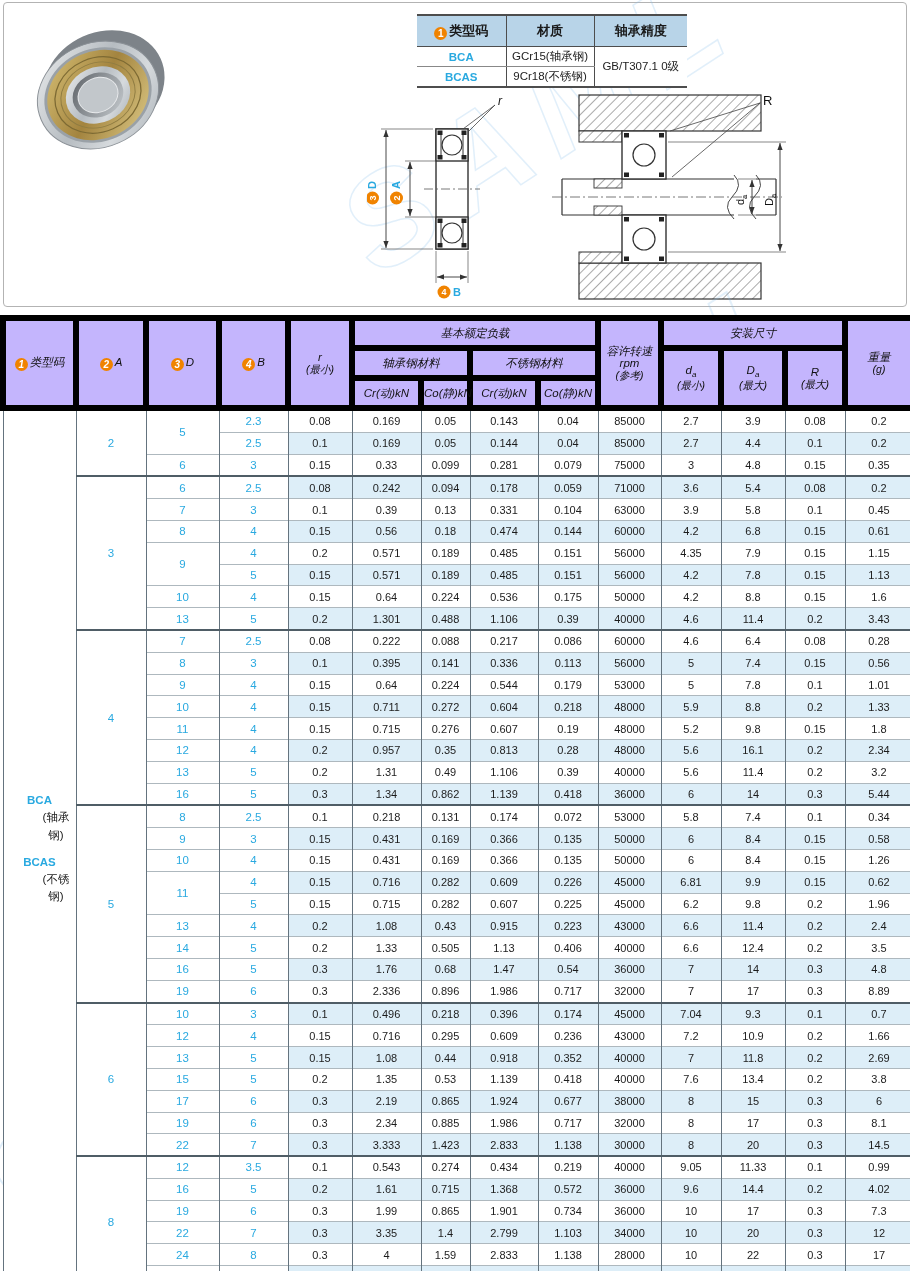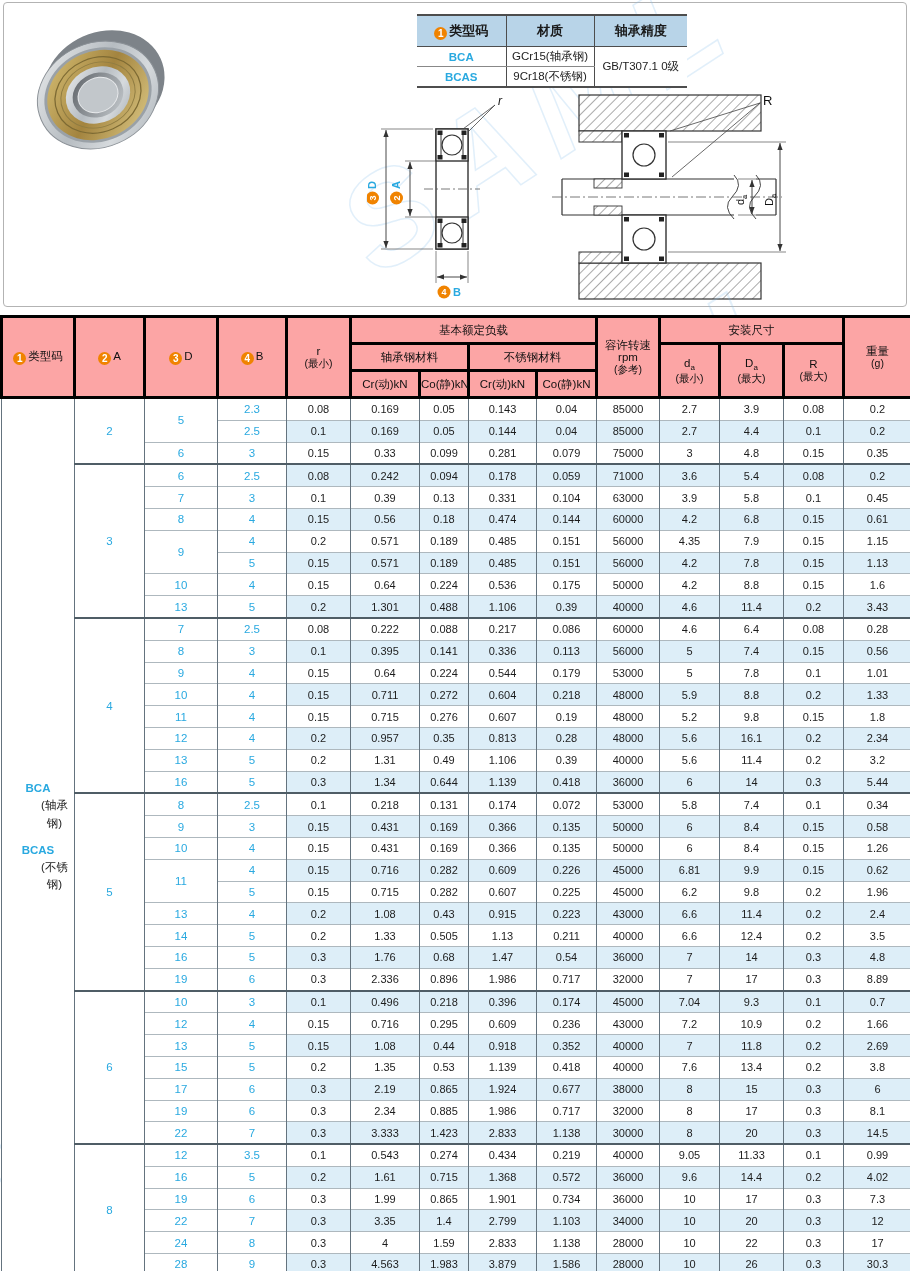--- a/index.html
+++ b/index.html
@@ -36,22 +36,22 @@
     background:#f08300;color:#fff;font-size:10px;line-height:13px;
     text-align:center;font-weight:bold;margin-right:2px;vertical-align:-2px;
   }
   
   .mt{
     position:absolute;left:0;top:315px;width:910px;
     border-collapse:collapse;table-layout:fixed;
     border-top:2px solid #4f5d66;border-bottom:2px solid #3f3f3f;
   }
   .mt th{
-    background:#fca5a5;border:3px solid #000000;font-weight:normal;
-    font-size:11.5px;color:#111;height:24px;padding:0;line-height:1.1;
+    background:#c4b5fd;border:6px solid #000000;font-weight:normal;
+    font-size:11.5px;color:#111;height:24px;padding:0;line-height:1.1;font-style:italic;
   }
   .mt th .l2{font-size:10.5px;}
   .mt td{
     border-left:1px solid #64737e;border-right:1px solid #64737e;
     border-top:1px solid #aeb8be;
     height:20.8px;padding:0;text-align:center;font-size:11px;color:#1c1c1c;
     background:#fff;
   }
   .mt tr.gs td{border-top:2px solid #4f5d66;}
   .mt tr.alt td.v{background:#ddeef8;}
@@ -572,21 +572,21 @@
         <td class="v">5.6</td>
         <td class="v">11.4</td>
         <td class="v">0.2</td>
         <td class="v">3.2</td>
       </tr>
       <tr class="alt">
         <td class="k">16</td>
         <td class="k">5</td>
         <td class="v">0.3</td>
         <td class="v">1.34</td>
-        <td class="v">0.644</td>
+        <td class="v">0.862</td>
         <td class="v">1.139</td>
         <td class="v">0.418</td>
         <td class="v">36000</td>
         <td class="v">6</td>
         <td class="v">14</td>
         <td class="v">0.3</td>
         <td class="v">5.44</td>
       </tr>
       <tr class="gs">
         <td class="k" rowspan="9">5</td>
@@ -672,21 +672,21 @@
         <td class="v">0.2</td>
         <td class="v">2.4</td>
       </tr>
       <tr>
         <td class="k">14</td>
         <td class="k">5</td>
         <td class="v">0.2</td>
         <td class="v">1.33</td>
         <td class="v">0.505</td>
         <td class="v">1.13</td>
-        <td class="v">0.211</td>
+        <td class="v">0.406</td>
         <td class="v">40000</td>
         <td class="v">6.6</td>
         <td class="v">12.4</td>
         <td class="v">0.2</td>
         <td class="v">3.5</td>
       </tr>
       <tr class="alt">
         <td class="k">16</td>
         <td class="k">5</td>
         <td class="v">0.3</td>

